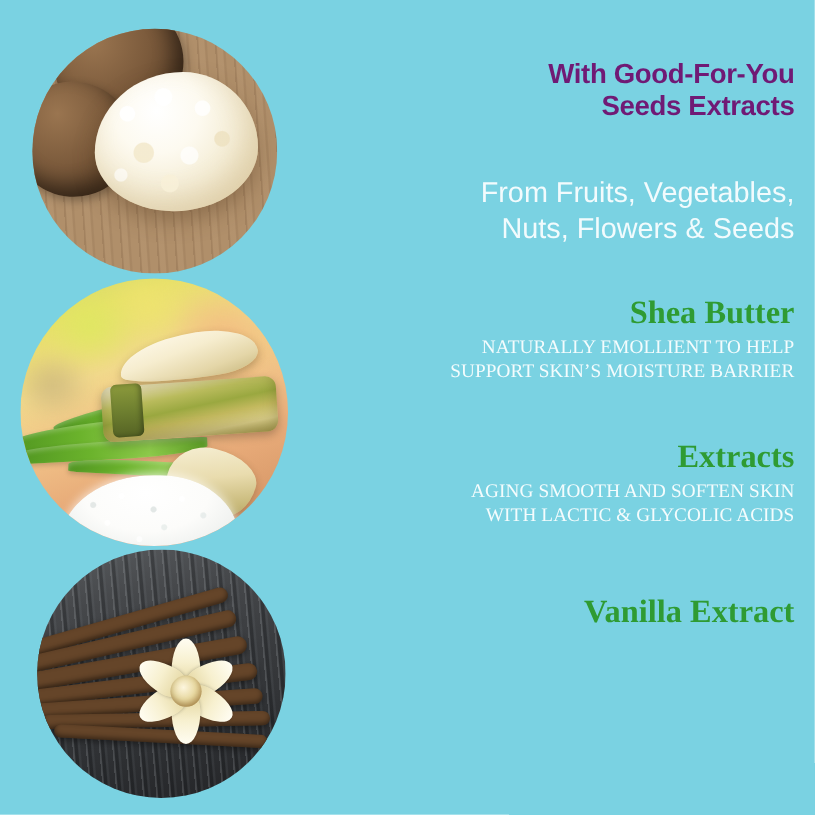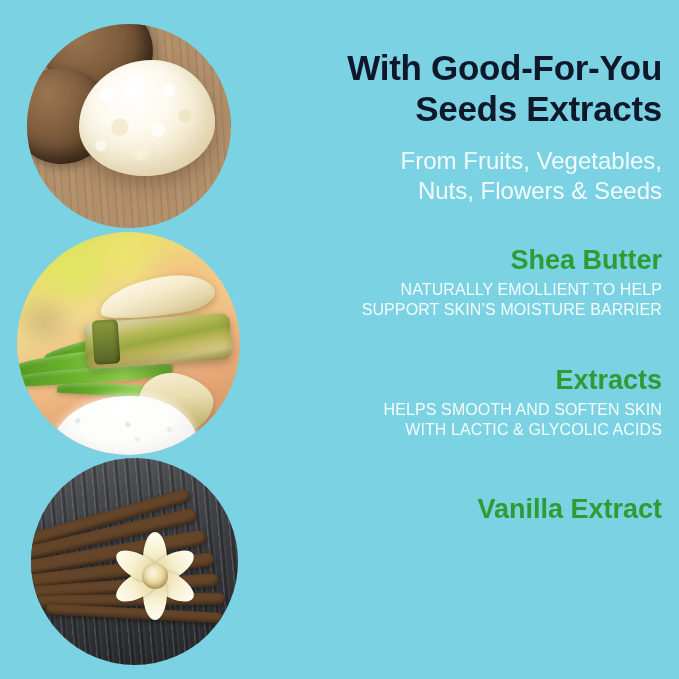--- a/index.html
+++ b/index.html
@@ -265,40 +265,41 @@
     top: 0;
     width: 400px;
     height: 679px;
     text-align: right;
   }
   #headline {
     position: absolute;
     right: 0;
     top: 48px;
     width: 400px;
-    color: #0f172a;
-    font-size: 35px;
+    color: #701a75;
+    font-size: 23px;
     font-weight: bold;
     line-height: 1.16;
     letter-spacing: -0.3px;
   }
   #subhead {
     position: absolute;
     right: 0;
     top: 146px;
     width: 400px;
     color: #f2fbfd;
     font-size: 24px;
     font-weight: normal;
     line-height: 1.24;
   }
   .ingredient {
     position: absolute;
     right: 0;
     width: 400px;
+    font-family: Liberation Serif, serif;
   }
   #ingredient-0 { top: 245px; }
   #ingredient-1 { top: 365px; }
   #ingredient-2 { top: 494px; }
   .ingredient-name {
     color: #2f9b33;
     font-size: 27px;
     font-weight: bold;
     line-height: 1.15;
     margin-bottom: 4px;
@@ -385,21 +386,21 @@
       <div class="ingredient-name">Shea Butter</div>
       <div class="ingredient-desc">
         <div>NATURALLY EMOLLIENT TO HELP</div>
         <div>SUPPORT SKIN’S MOISTURE BARRIER</div>
       </div>
     </div>
 
     <div class="ingredient" id="ingredient-1">
       <div class="ingredient-name">Extracts</div>
       <div class="ingredient-desc">
-        <div>HELPS SMOOTH AND SOFTEN SKIN</div>
+        <div>AGING SMOOTH AND SOFTEN SKIN</div>
         <div>WITH LACTIC &amp; GLYCOLIC ACIDS</div>
       </div>
     </div>
 
     <div class="ingredient" id="ingredient-2">
       <div class="ingredient-name">Vanilla Extract</div>
     </div>
 
   </div>
 </div>

